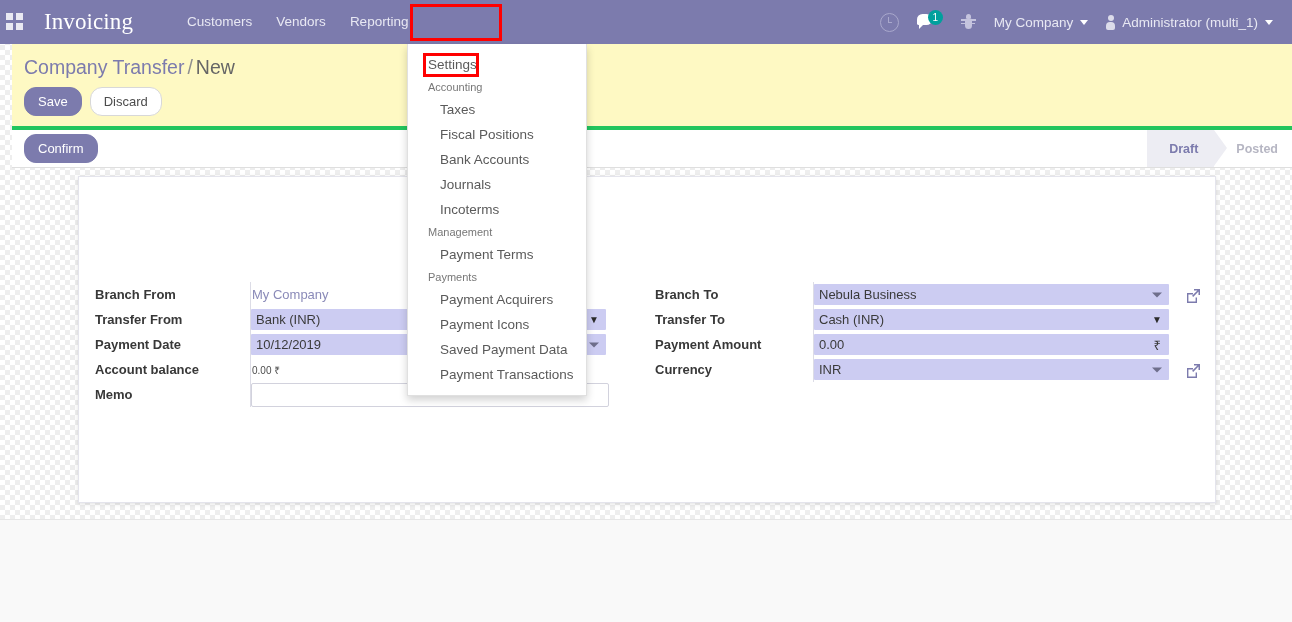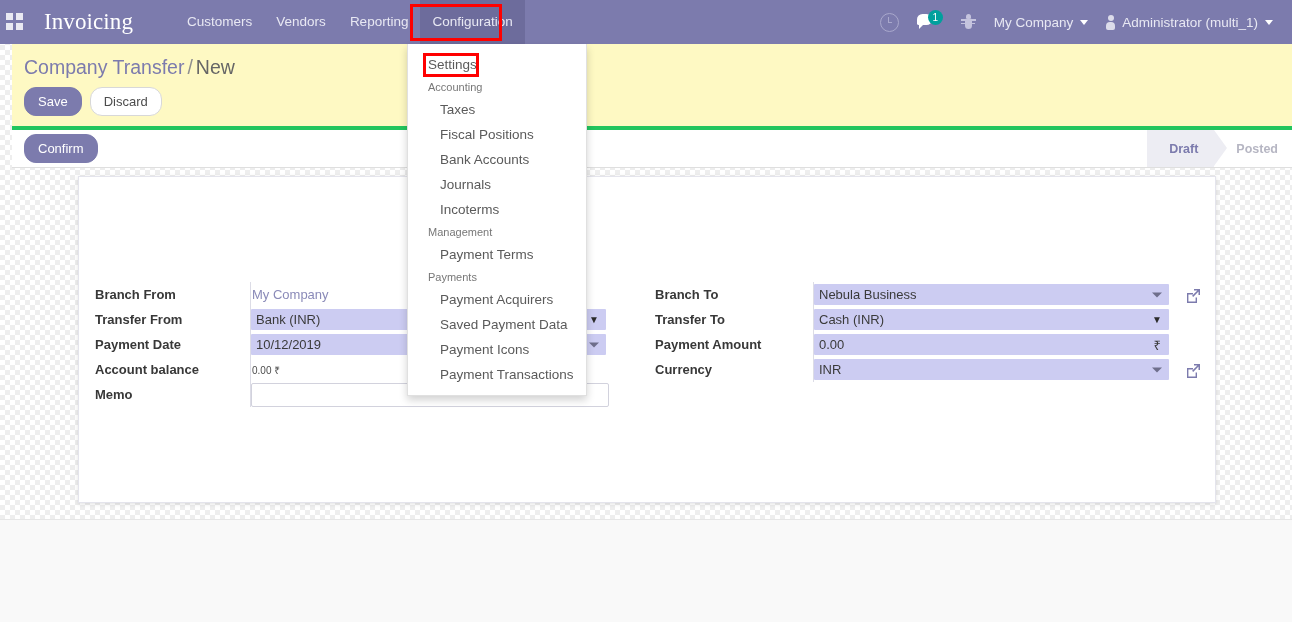--- a/index.html
+++ b/index.html
@@ -607,38 +607,37 @@
   <div class="dd-header">Accounting</div>
   <div class="dd-item indent">Taxes</div>
   <div class="dd-item indent">Fiscal Positions</div>
   <div class="dd-item indent">Bank Accounts</div>
   <div class="dd-item indent">Journals</div>
   <div class="dd-item indent">Incoterms</div>
   <div class="dd-header">Management</div>
   <div class="dd-item indent">Payment Terms</div>
   <div class="dd-header">Payments</div>
   <div class="dd-item indent">Payment Acquirers</div>
+  <div class="dd-item indent">Payment Icons</div>
   <div class="dd-item indent">Saved Payment Data</div>
-  <div class="dd-item indent">Payment Icons</div>
   <div class="dd-item indent">Payment Transactions</div>
 </div>
 
 <div class="navbar">
   <div class="apps-icon">
     <span></span>
       <span></span>
       <span></span>
       <span></span>
   </div>
   <div class="brand">Invoicing</div>
   <div class="nav-menus">
     <div class="nav-menu-item">Customers</div>
     <div class="nav-menu-item">Vendors</div>
     <div class="nav-menu-item">Reporting</div>
-    <div class="nav-menu-item active">Configuration</div>
   </div>
   <div class="nav-right">
     <div class="nav-right-item">
       <span class="icon-circle-clock"></span>
     </div>
     <div class="nav-right-item">
       <span class="chat-wrap">
         <span class="chat-bubble"></span>
         <span class="chat-badge">1</span>
       </span>

